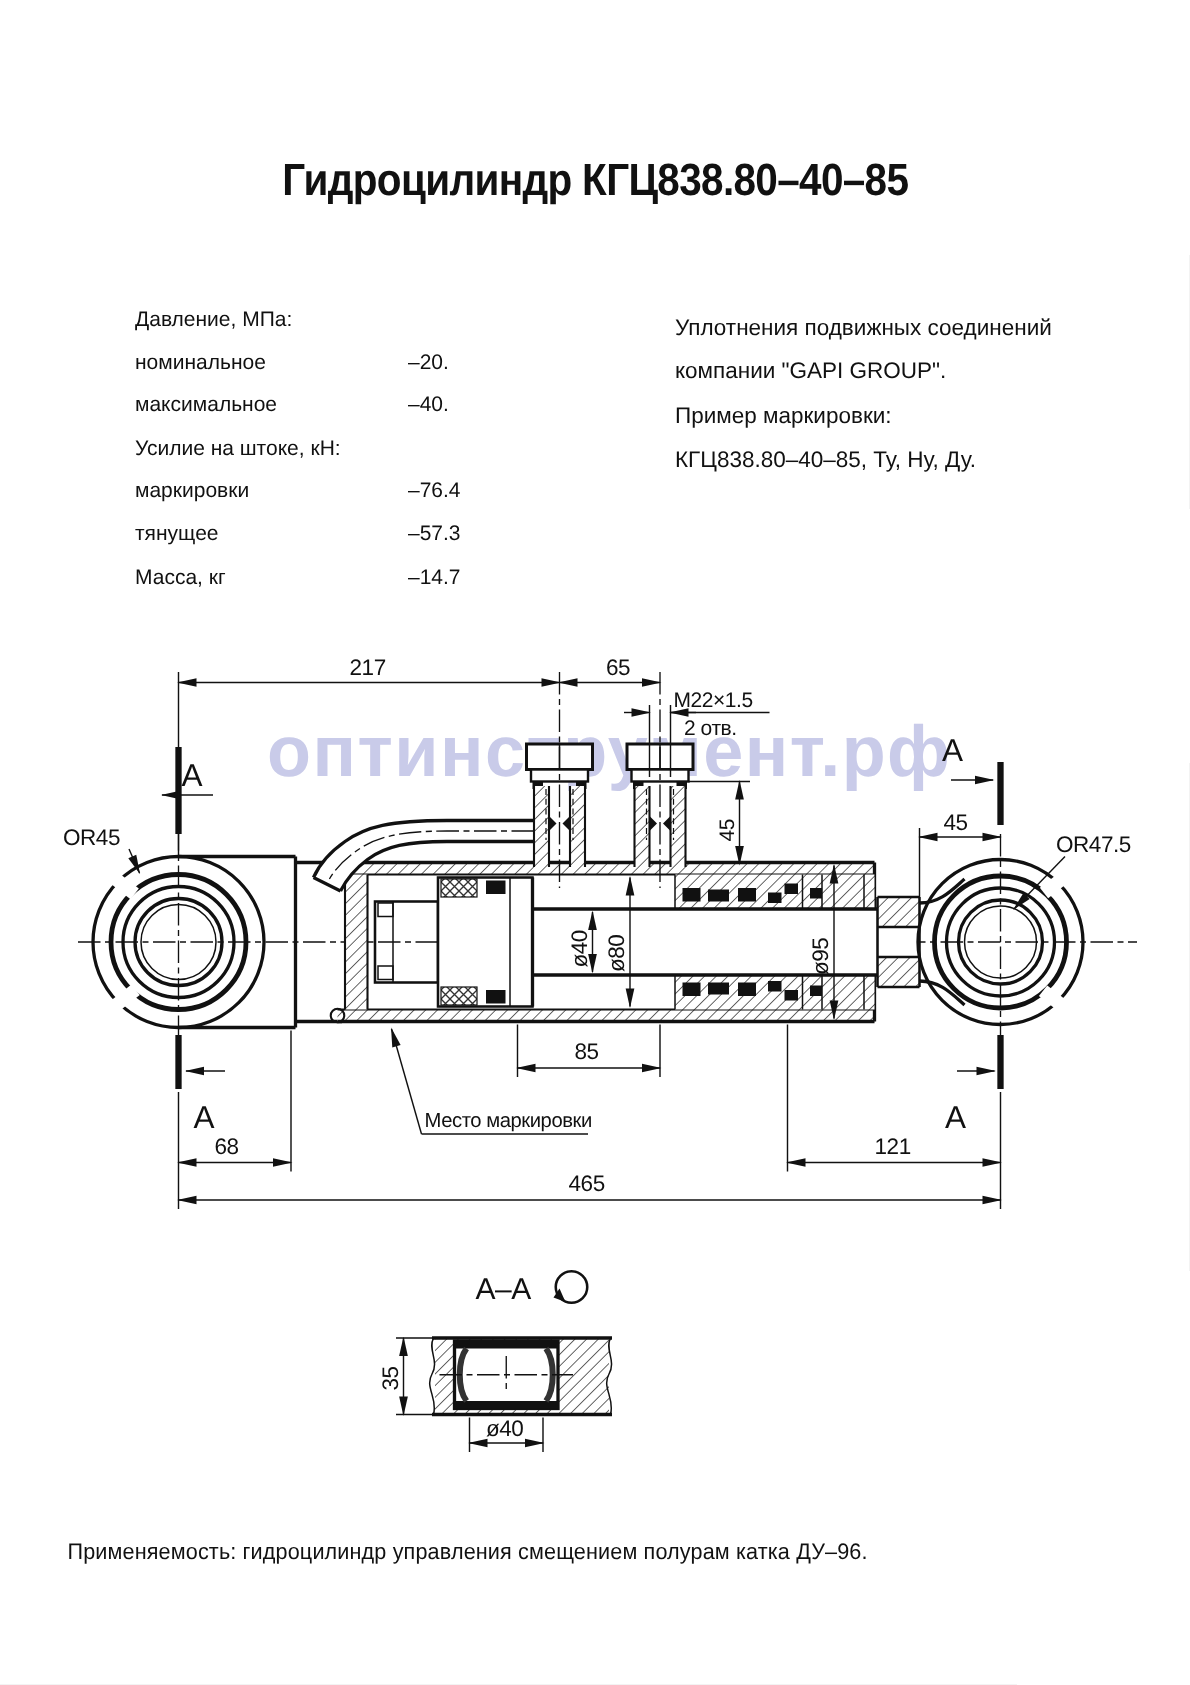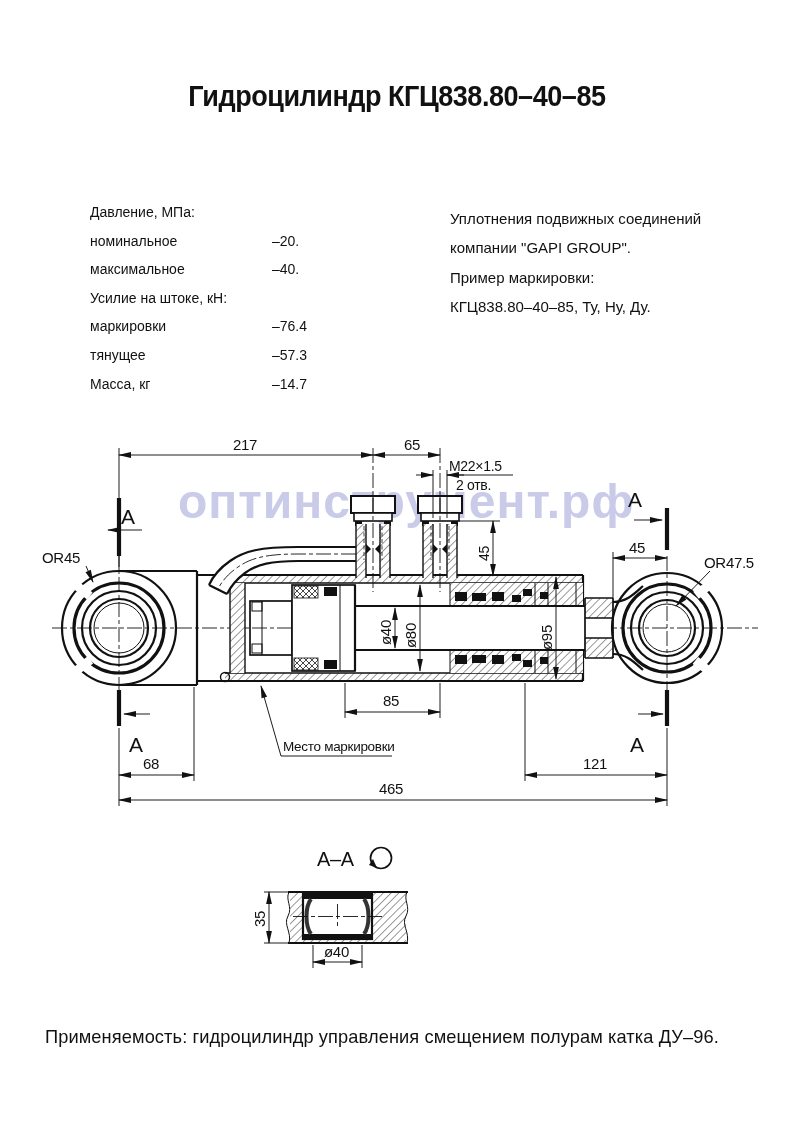--- a/index.html
+++ b/index.html
@@ -1,27 +1,27 @@
 <!DOCTYPE html>
 <html><head>
 <meta charset="utf-8">
 <style>
   html,body{margin:0;padding:0;background:#e9e9e9;}
   .page{position:relative;width:793px;height:1123px;margin:0 auto;background:#ffffff;
         font-family:"Liberation Sans",sans-serif;color:#111;overflow:hidden;}
-  .title{position:absolute;top:79px;left:0;width:100%;text-align:center;
+  .title{position:absolute;top:104px;left:0;width:100%;text-align:center;
          font-size:30px;font-weight:bold;letter-spacing:-0.5px;}
   .title .squeeze{display:inline-block;transform:scaleX(0.9);}
   .specs{position:absolute;top:204px;left:90px;width:320px;font-size:14px;}
   .spec-row{display:grid;grid-template-columns:182px auto;height:28.6px;align-items:start;}
   .notes{position:absolute;top:204px;left:450px;width:300px;font-size:15px;line-height:29.4px;}
   .watermark{position:absolute;top:474px;left:178px;z-index:0;font-size:48px;font-weight:bold;
              color:#c9cbe9;letter-spacing:1px;white-space:nowrap;}
   svg.draw{position:absolute;top:0;left:0;z-index:1;}
-  .app-line{position:absolute;top:1026px;left:45px;width:740px;font-size:19px;letter-spacing:0.1px;}
+  .app-line{position:absolute;top:1026px;left:45px;width:740px;font-size:15px;letter-spacing:0.1px;}
   .app-line .squeeze{display:inline-block;transform:scaleX(0.96);transform-origin:0 50%;}
   
   .lw1{stroke:#111;stroke-width:1;fill:none}
   .lw08{stroke:#111;stroke-width:0.8;fill:none}
   .lw14{stroke:#111;stroke-width:1.4;fill:none}
   .lw16{stroke:#111;stroke-width:1.7;fill:none}
   .lw2{stroke:#111;stroke-width:2.2;fill:none}
   .lw3{stroke:#111;stroke-width:3.2;fill:none}
   .cl{stroke:#111;stroke-width:0.9;fill:none;stroke-dasharray:15 3 4 3}
   .thick{stroke:#111;stroke-width:4.2;fill:none}

